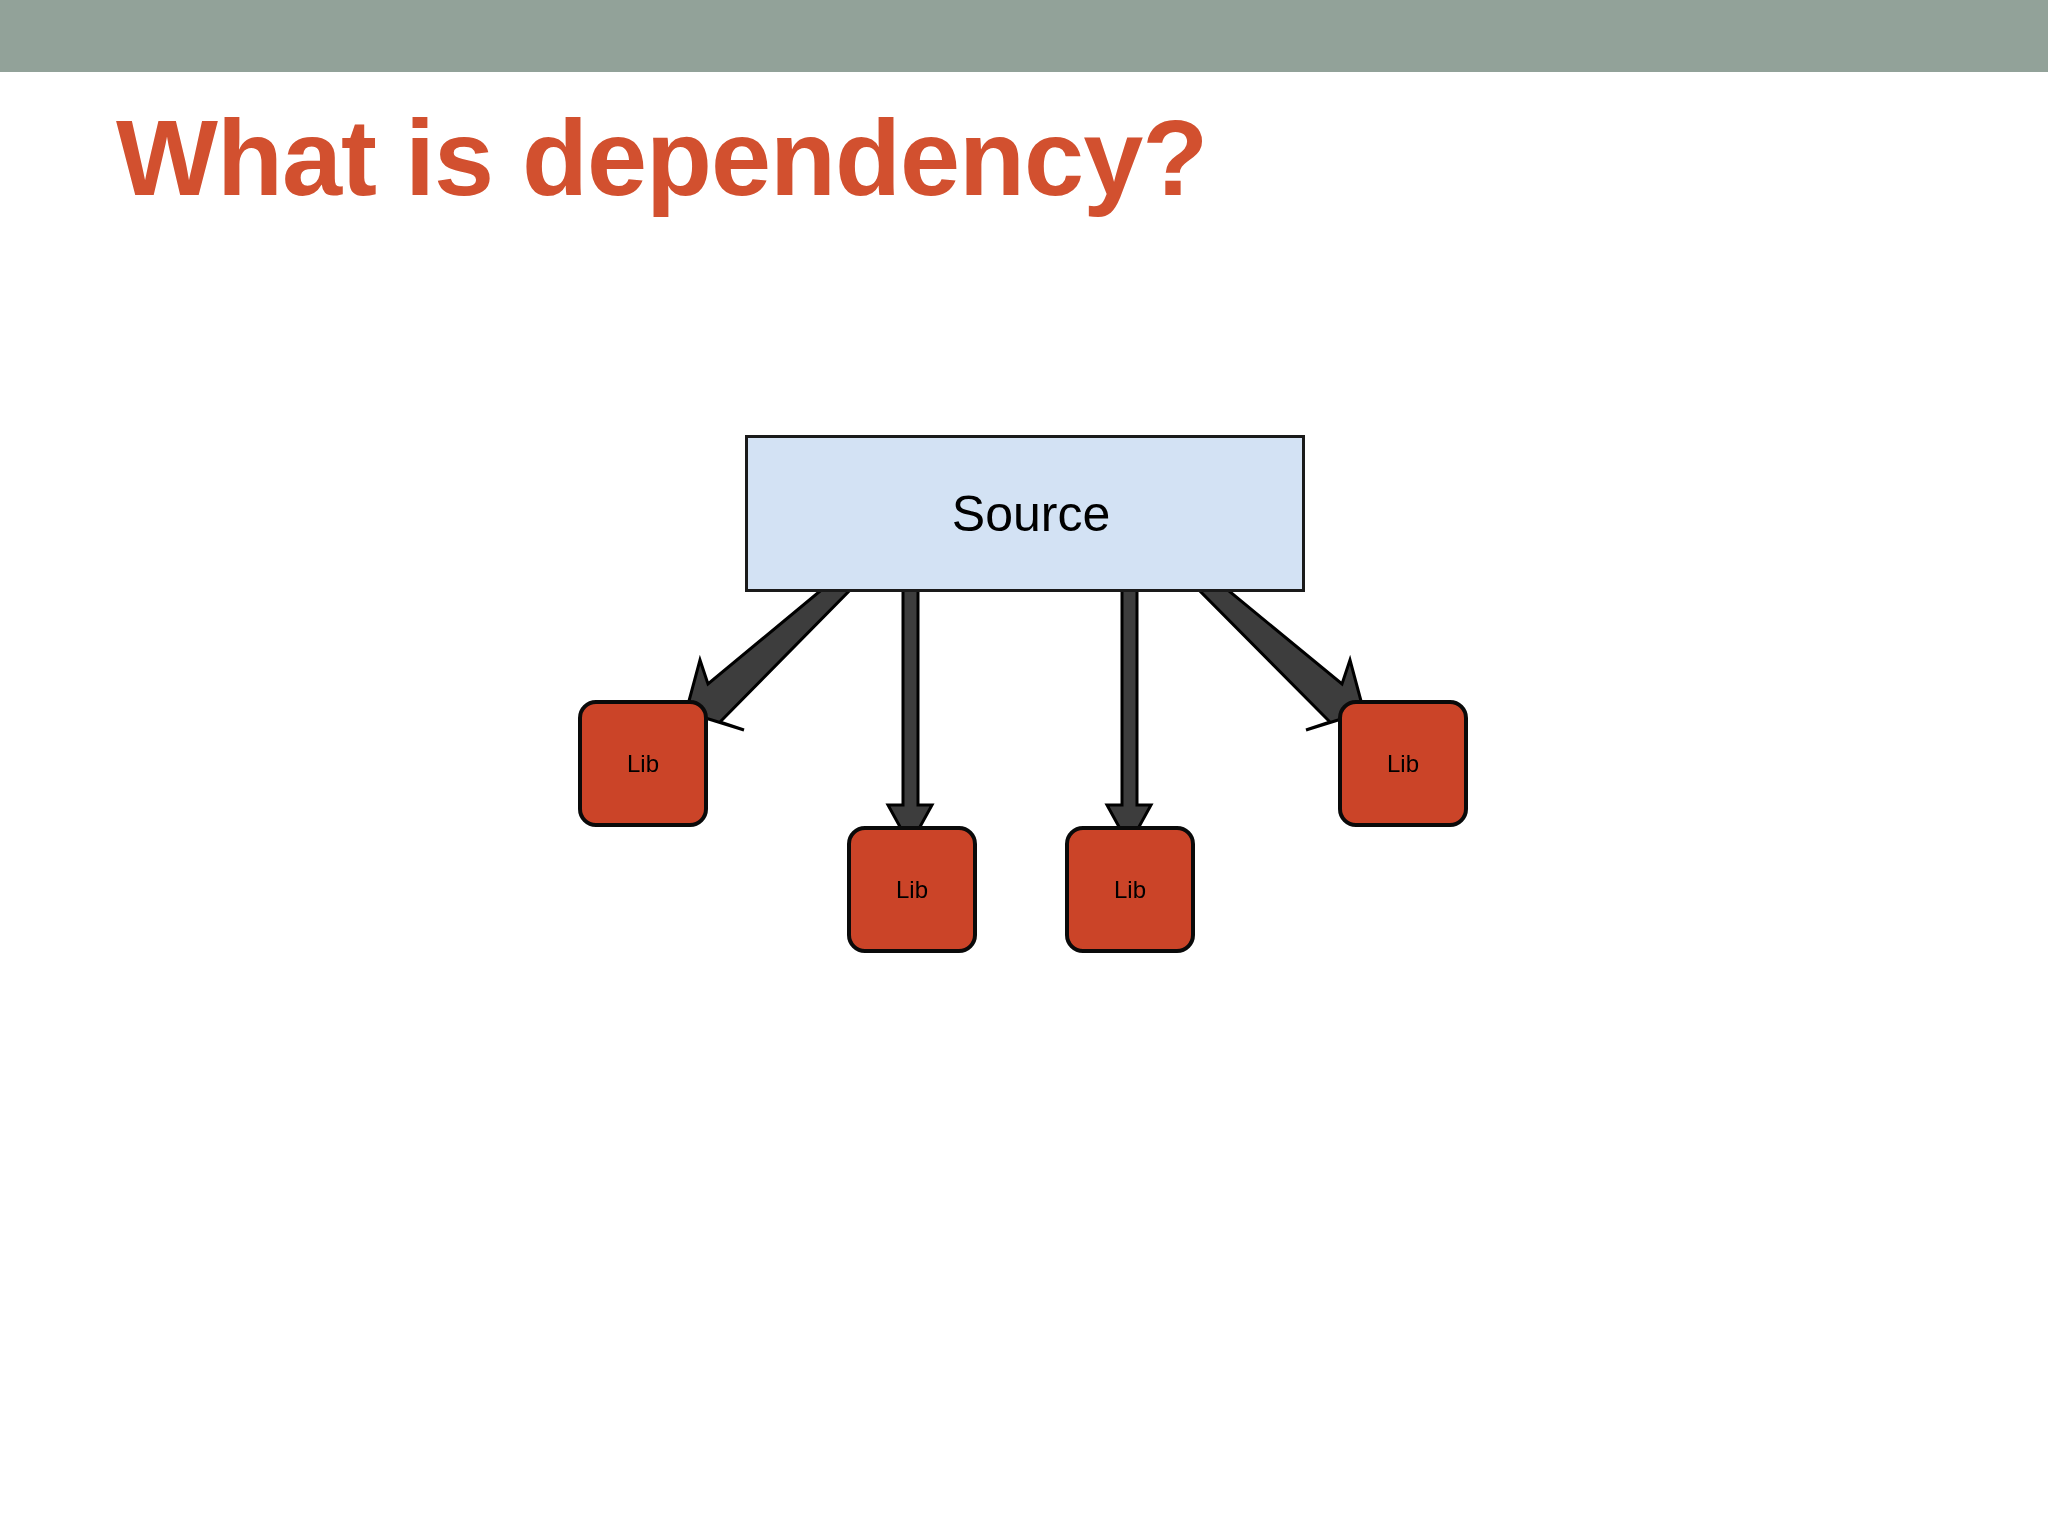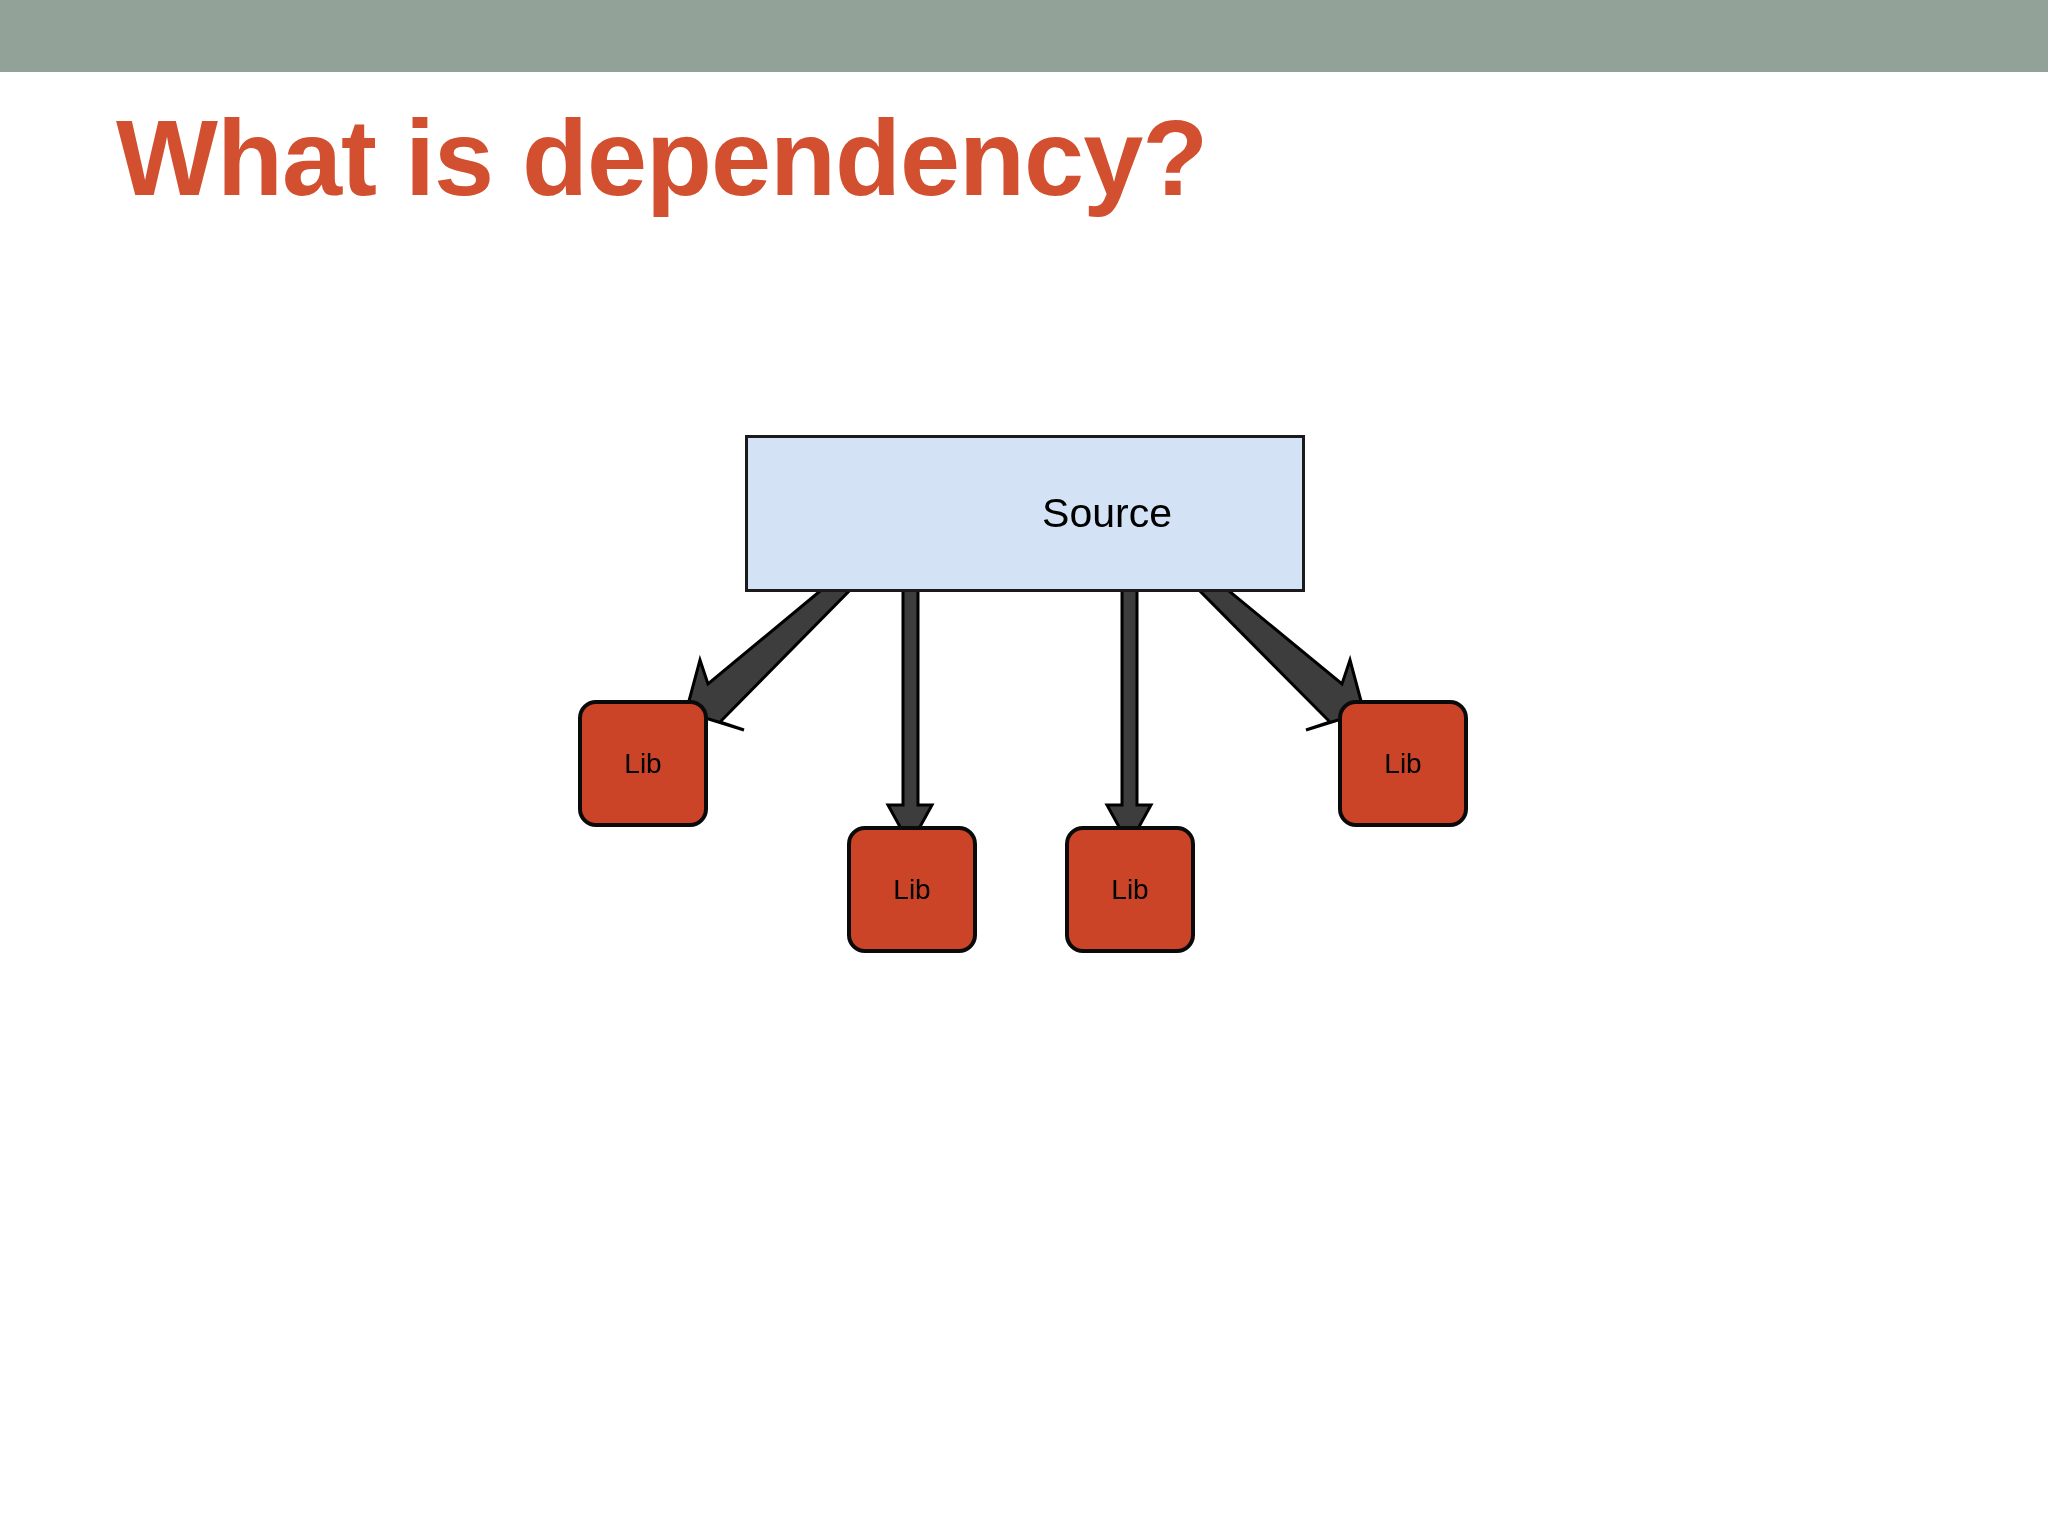--- a/index.html
+++ b/index.html
@@ -57,35 +57,35 @@
     position: absolute;
     left: 745px;
     top: 435px;
     width: 560px;
     height: 157px;
     background: #d3e2f4;
     border: 3px solid #1a1a1a;
     box-sizing: border-box;
   }
   #source-label {
-    left: 779px;
+    left: 703px;
     top: 435px;
     width: 656px;
     height: 157px;
-    font-size: 41px;
+    font-size: 50px;
   }
   .lib-box {
     position: absolute;
     background: #cb4428;
     border: 4px solid #0a0a0a;
     border-radius: 18px;
     box-sizing: border-box;
   }
   .lib-label {
-    font-size: 28px;
+    font-size: 24px;
     text-align: center;
   }
   #lib-box-1 { left: 578px; top: 700px; width: 130px; height: 127px; }
   #lib-label-1 { left: 578px; top: 700px; width: 130px; height: 127px; }
   #lib-box-2 { left: 847px; top: 826px; width: 130px; height: 127px; }
   #lib-label-2 { left: 847px; top: 826px; width: 130px; height: 127px; }
   #lib-box-3 { left: 1065px; top: 826px; width: 130px; height: 127px; }
   #lib-label-3 { left: 1065px; top: 826px; width: 130px; height: 127px; }
   #lib-box-4 { left: 1338px; top: 700px; width: 130px; height: 127px; }
   #lib-label-4 { left: 1338px; top: 700px; width: 130px; height: 127px; }

